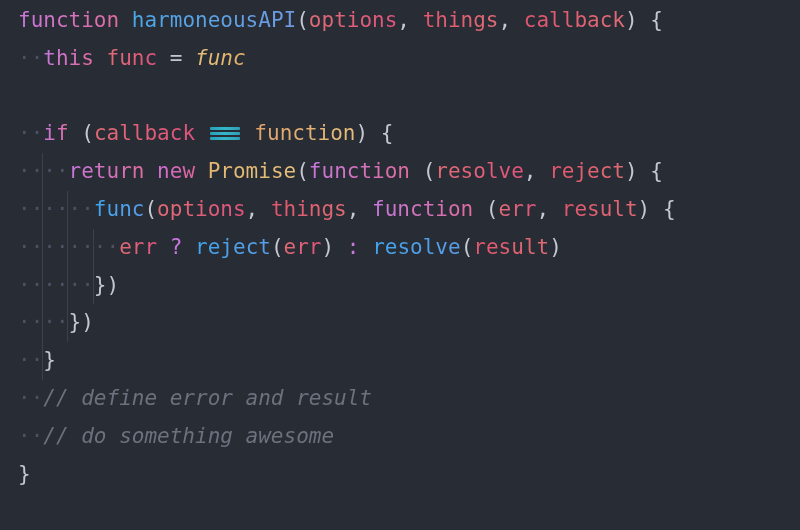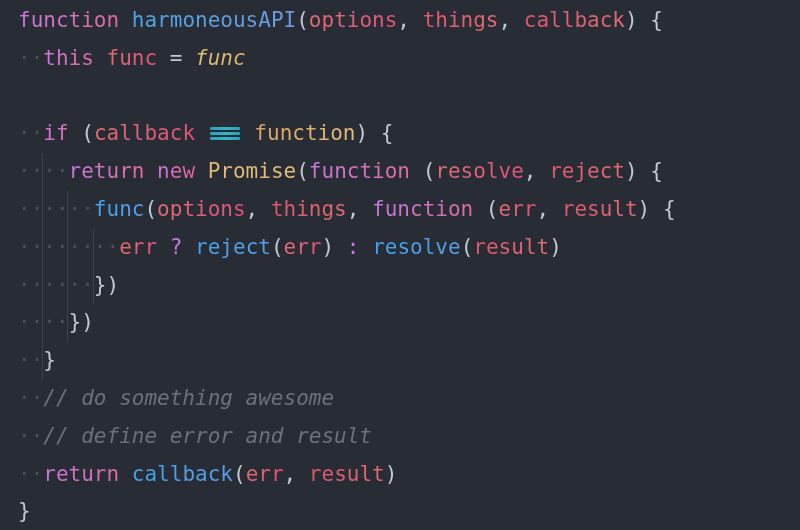--- a/index.html
+++ b/index.html
@@ -96,18 +96,17 @@
       <div class="line"><span class="t kw">function</span><span class="punc"> </span><span class="t fn">harmoneousAPI</span><span class="punc">(</span><span class="t param">options</span><span class="punc">, </span><span class="t param2">things</span><span class="punc">, </span><span class="t param2">callback</span><span class="punc">) {</span></div>
       <div class="line"><span class="ws" style="color: rgb(75, 81, 96);">··</span><span class="t kw">this</span><span class="punc"> </span><span class="t param">func</span><span class="punc"> </span><span class="punc">=</span><span class="punc"> </span><span class="t this">func</span></div>
       <div class="line"></div>
       <div class="line"><span class="ws" style="color: rgb(75, 81, 96);">··</span><span class="t kw">if</span><span class="punc"> (</span><span class="t param">callback</span><span class="punc"> </span><span class="lig-eqeqeq" title="==="><i></i><i></i><i></i></span><span class="punc"> </span><span class="t cls2">function</span><span class="punc">) {</span></div>
       <div class="line"><span class="guide" style="left: 42.24px; background: rgb(58, 64, 76);"></span><span class="ws" style="color: rgb(75, 81, 96);">····</span><span class="t kw">return</span><span class="punc"> </span><span class="t kw2">new</span><span class="punc"> </span><span class="t cls">Promise</span><span class="punc">(</span><span class="t kw">function</span><span class="punc"> (</span><span class="t param">resolve</span><span class="punc">, </span><span class="t param2">reject</span><span class="punc">) {</span></div>
       <div class="line"><span class="guide" style="left: 42.24px; background: rgb(58, 64, 76);"></span><span class="guide" style="left: 67.48px; background: rgb(58, 64, 76);"></span><span class="ws" style="color: rgb(75, 81, 96);">······</span><span class="t fn2">func</span><span class="punc">(</span><span class="t param">options</span><span class="punc">, </span><span class="t param2">things</span><span class="punc">, </span><span class="t kw">function</span><span class="punc"> (</span><span class="t param">err</span><span class="punc">, </span><span class="t param2">result</span><span class="punc">) {</span></div>
       <div class="line"><span class="guide" style="left: 42.24px; background: rgb(58, 64, 76);"></span><span class="guide" style="left: 67.48px; background: rgb(58, 64, 76);"></span><span class="guide" style="left: 92.72px; background: rgb(58, 64, 76);"></span><span class="ws" style="color: rgb(75, 81, 96);">········</span><span class="t param">err</span><span class="punc"> </span><span class="op">?</span><span class="punc"> </span><span class="t fn2">reject</span><span class="punc">(</span><span class="t param">err</span><span class="punc">)</span><span class="punc"> </span><span class="op">:</span><span class="punc"> </span><span class="t fn2">resolve</span><span class="punc">(</span><span class="t param2">result</span><span class="punc">)</span></div>
       <div class="line"><span class="guide" style="left: 42.24px; background: rgb(58, 64, 76);"></span><span class="guide" style="left: 67.48px; background: rgb(58, 64, 76);"></span><span class="guide" style="left: 92.72px; background: rgb(58, 64, 76);"></span><span class="ws" style="color: rgb(75, 81, 96);">······</span><span class="punc">})</span></div>
       <div class="line"><span class="guide" style="left: 42.24px; background: rgb(58, 64, 76);"></span><span class="guide" style="left: 67.48px; background: rgb(58, 64, 76);"></span><span class="ws" style="color: rgb(75, 81, 96);">····</span><span class="punc">})</span></div>
       <div class="line"><span class="guide" style="left: 42.24px; background: rgb(58, 64, 76);"></span><span class="ws" style="color: rgb(75, 81, 96);">··</span><span class="punc">}</span></div>
+      <div class="line"><span class="ws" style="color: rgb(75, 81, 96);">··</span><span class="comment">// define error and result</span></div>
       <div class="line"><span class="ws" style="color: rgb(75, 81, 96);">··</span><span class="comment">// do something awesome</span></div>
-      <div class="line"><span class="ws" style="color: rgb(75, 81, 96);">··</span><span class="comment">// define error and result</span></div>
-      <div class="line"><span class="ws" style="color: rgb(75, 81, 96);">··</span><span class="t kw">return</span><span class="punc"> </span><span class="t fn2">callback</span><span class="punc">(</span><span class="t param">err</span><span class="punc">, </span><span class="t param2">result</span><span class="punc">)</span></div>
       <div class="line"><span class="punc">}</span></div>
     </div>
 </div>
 
 </body></html>

